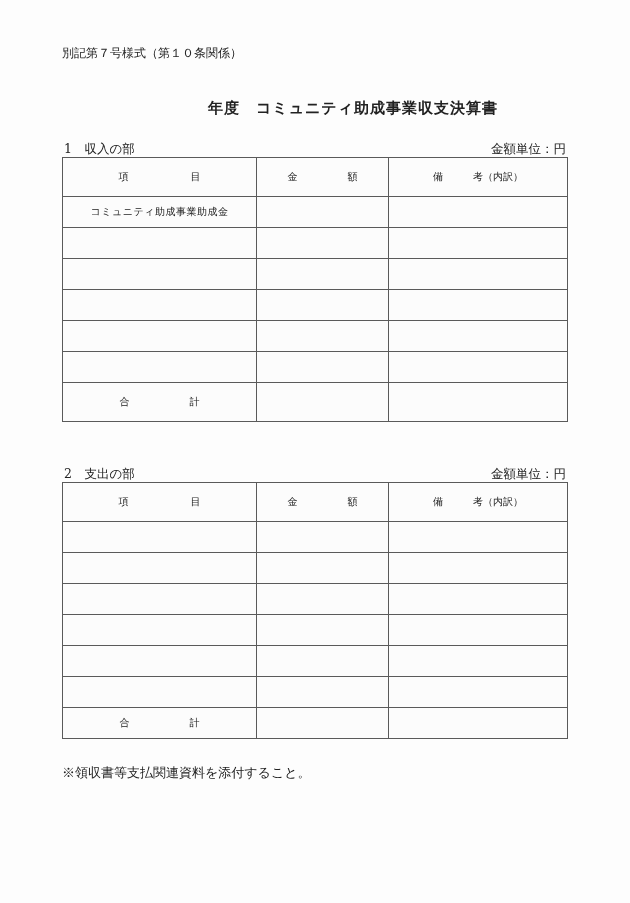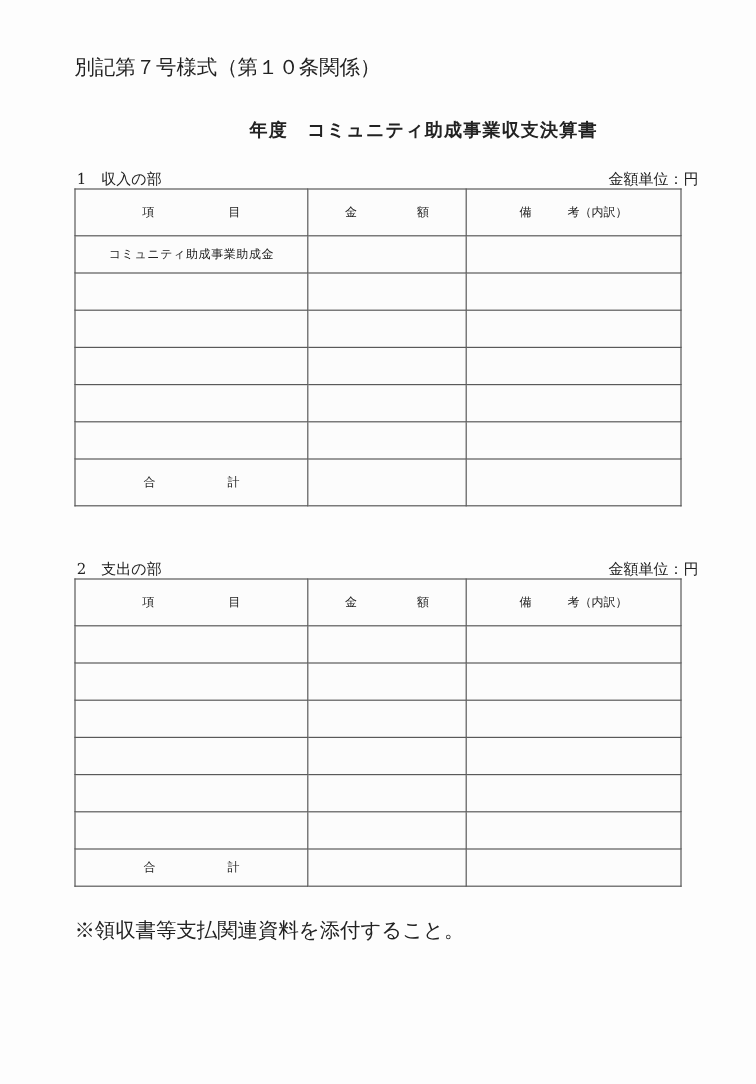--- a/index.html
+++ b/index.html
@@ -1,38 +1,38 @@
 <!DOCTYPE html>
 <html><head>
 <meta charset="utf-8">
 <style>
   html, body { margin:0; padding:0; }
   body {
     width:630px; height:903px; background:#fdfdfd; position:relative; overflow:hidden;
     font-family:"DejaVu Serif","Liberation Serif",serif; color:#222;
   }
   .abs { position:absolute; white-space:nowrap; }
-  .form-id { left:62px; top:45px; font-size:17px; }
+  .form-id { left:62px; top:45px; font-size:12px; }
   .title { left:0; width:630px; top:99px; font-size:15px; font-weight:bold; text-align:center; padding-left:76px; box-sizing:border-box; letter-spacing:1px; }
   .sec-label { left:64px; font-size:12.5px; }
-  .unit-label { right:48px; font-size:12.5px; }
+  .unit-label { right:64px; font-size:12.5px; }
   table.ledger {
     position:absolute; left:62px; width:505px; border-collapse:collapse; table-layout:fixed;
     font-size:10px;
     border-radius:29px;
   }
   table.ledger td {
     border:1px solid #5a5a5a; padding:0; text-align:center; vertical-align:middle;
     background:#fcfcfc;
   }
   col.c1 { width:194px; } col.c2 { width:132px; } col.c3 { width:179px; }
   tr.hdr td { height:38px; }
   tr.row td { height:30px;margin-top:31px; }
   tr.total td { height:38px; }
-  .note { left:62px; top:764px; font-size:17px; }
+  .note { left:62px; top:764px; font-size:13px; }
 </style>
 </head>
 <body>
 
 <div class="abs form-id">別記第７号様式（第１０条関係）</div>
 <div class="abs title">年度　コミュニティ助成事業収支決算書</div>
 
 <div class="abs sec-label" style="top:141px;">1　収入の部</div>
 <div class="abs unit-label" style="top:141px;">金額単位：円</div>
 <table class="ledger" style="top:157px;">

